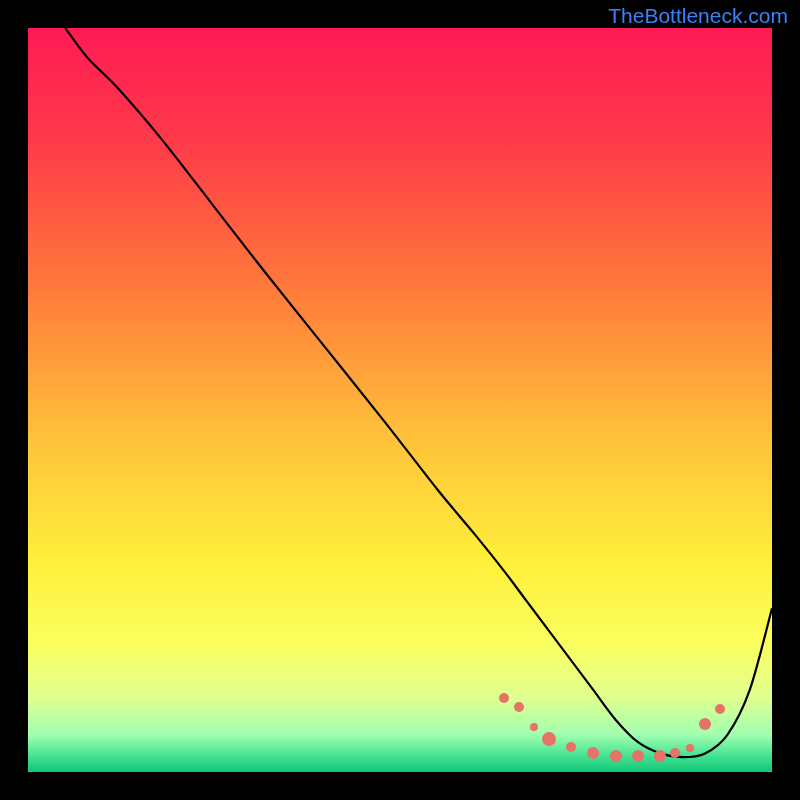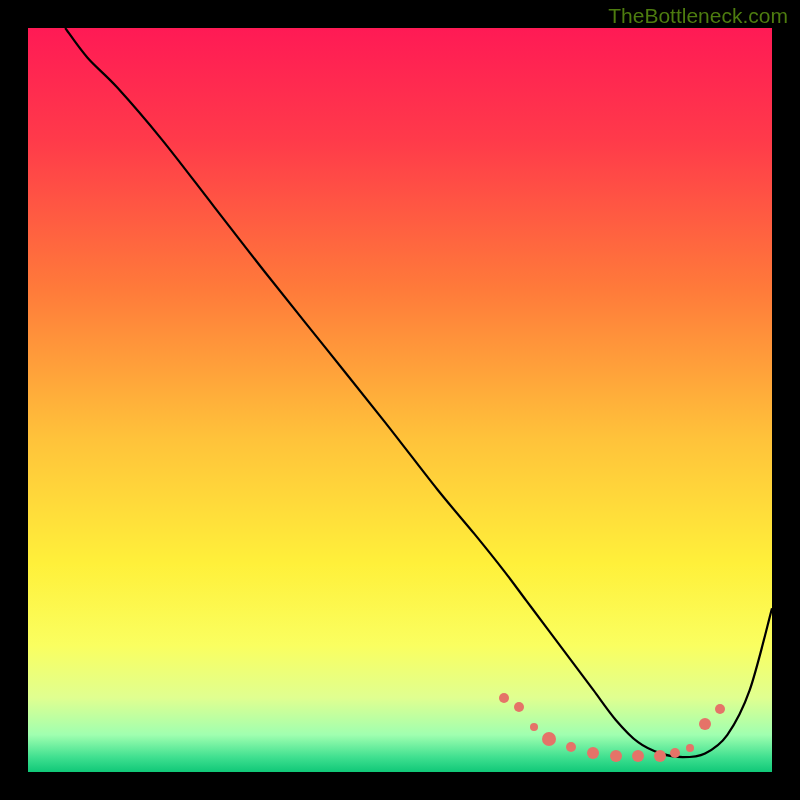--- a/index.html
+++ b/index.html
@@ -1,17 +1,17 @@
 <!DOCTYPE html>
 <html><head>
 <meta charset="utf-8">
 <style>
   * { margin: 0; padding: 0; box-sizing: border-box; }
   body { width: 800px; height: 800px; background: #000; position: relative; font-family: Arial, sans-serif; }
-  .watermark { position: absolute; top: 4px; right: 12px; color: #4d7c0f; font-size: 21px; font-weight: 500; z-index: 10; }
+  .watermark { position: absolute; top: 4px; right: 12px; color: #3b82f6; font-size: 21px; font-weight: 500; z-index: 10; }
   .chart-area { position: absolute; top: 28px; left: 28px; width: 744px; height: 744px; }
   .gradient-bg { position: absolute; inset: 0; }
   .line-layer { position: absolute; inset: 0; }
   .dots-layer { position: absolute; inset: 0; }
   .dot { position: absolute; border-radius: 50%; background: #e57368; transform: translate(-50%, -50%); }
 </style>
 </head>
 <body>
 
 <div class="watermark">TheBottleneck.com</div>

